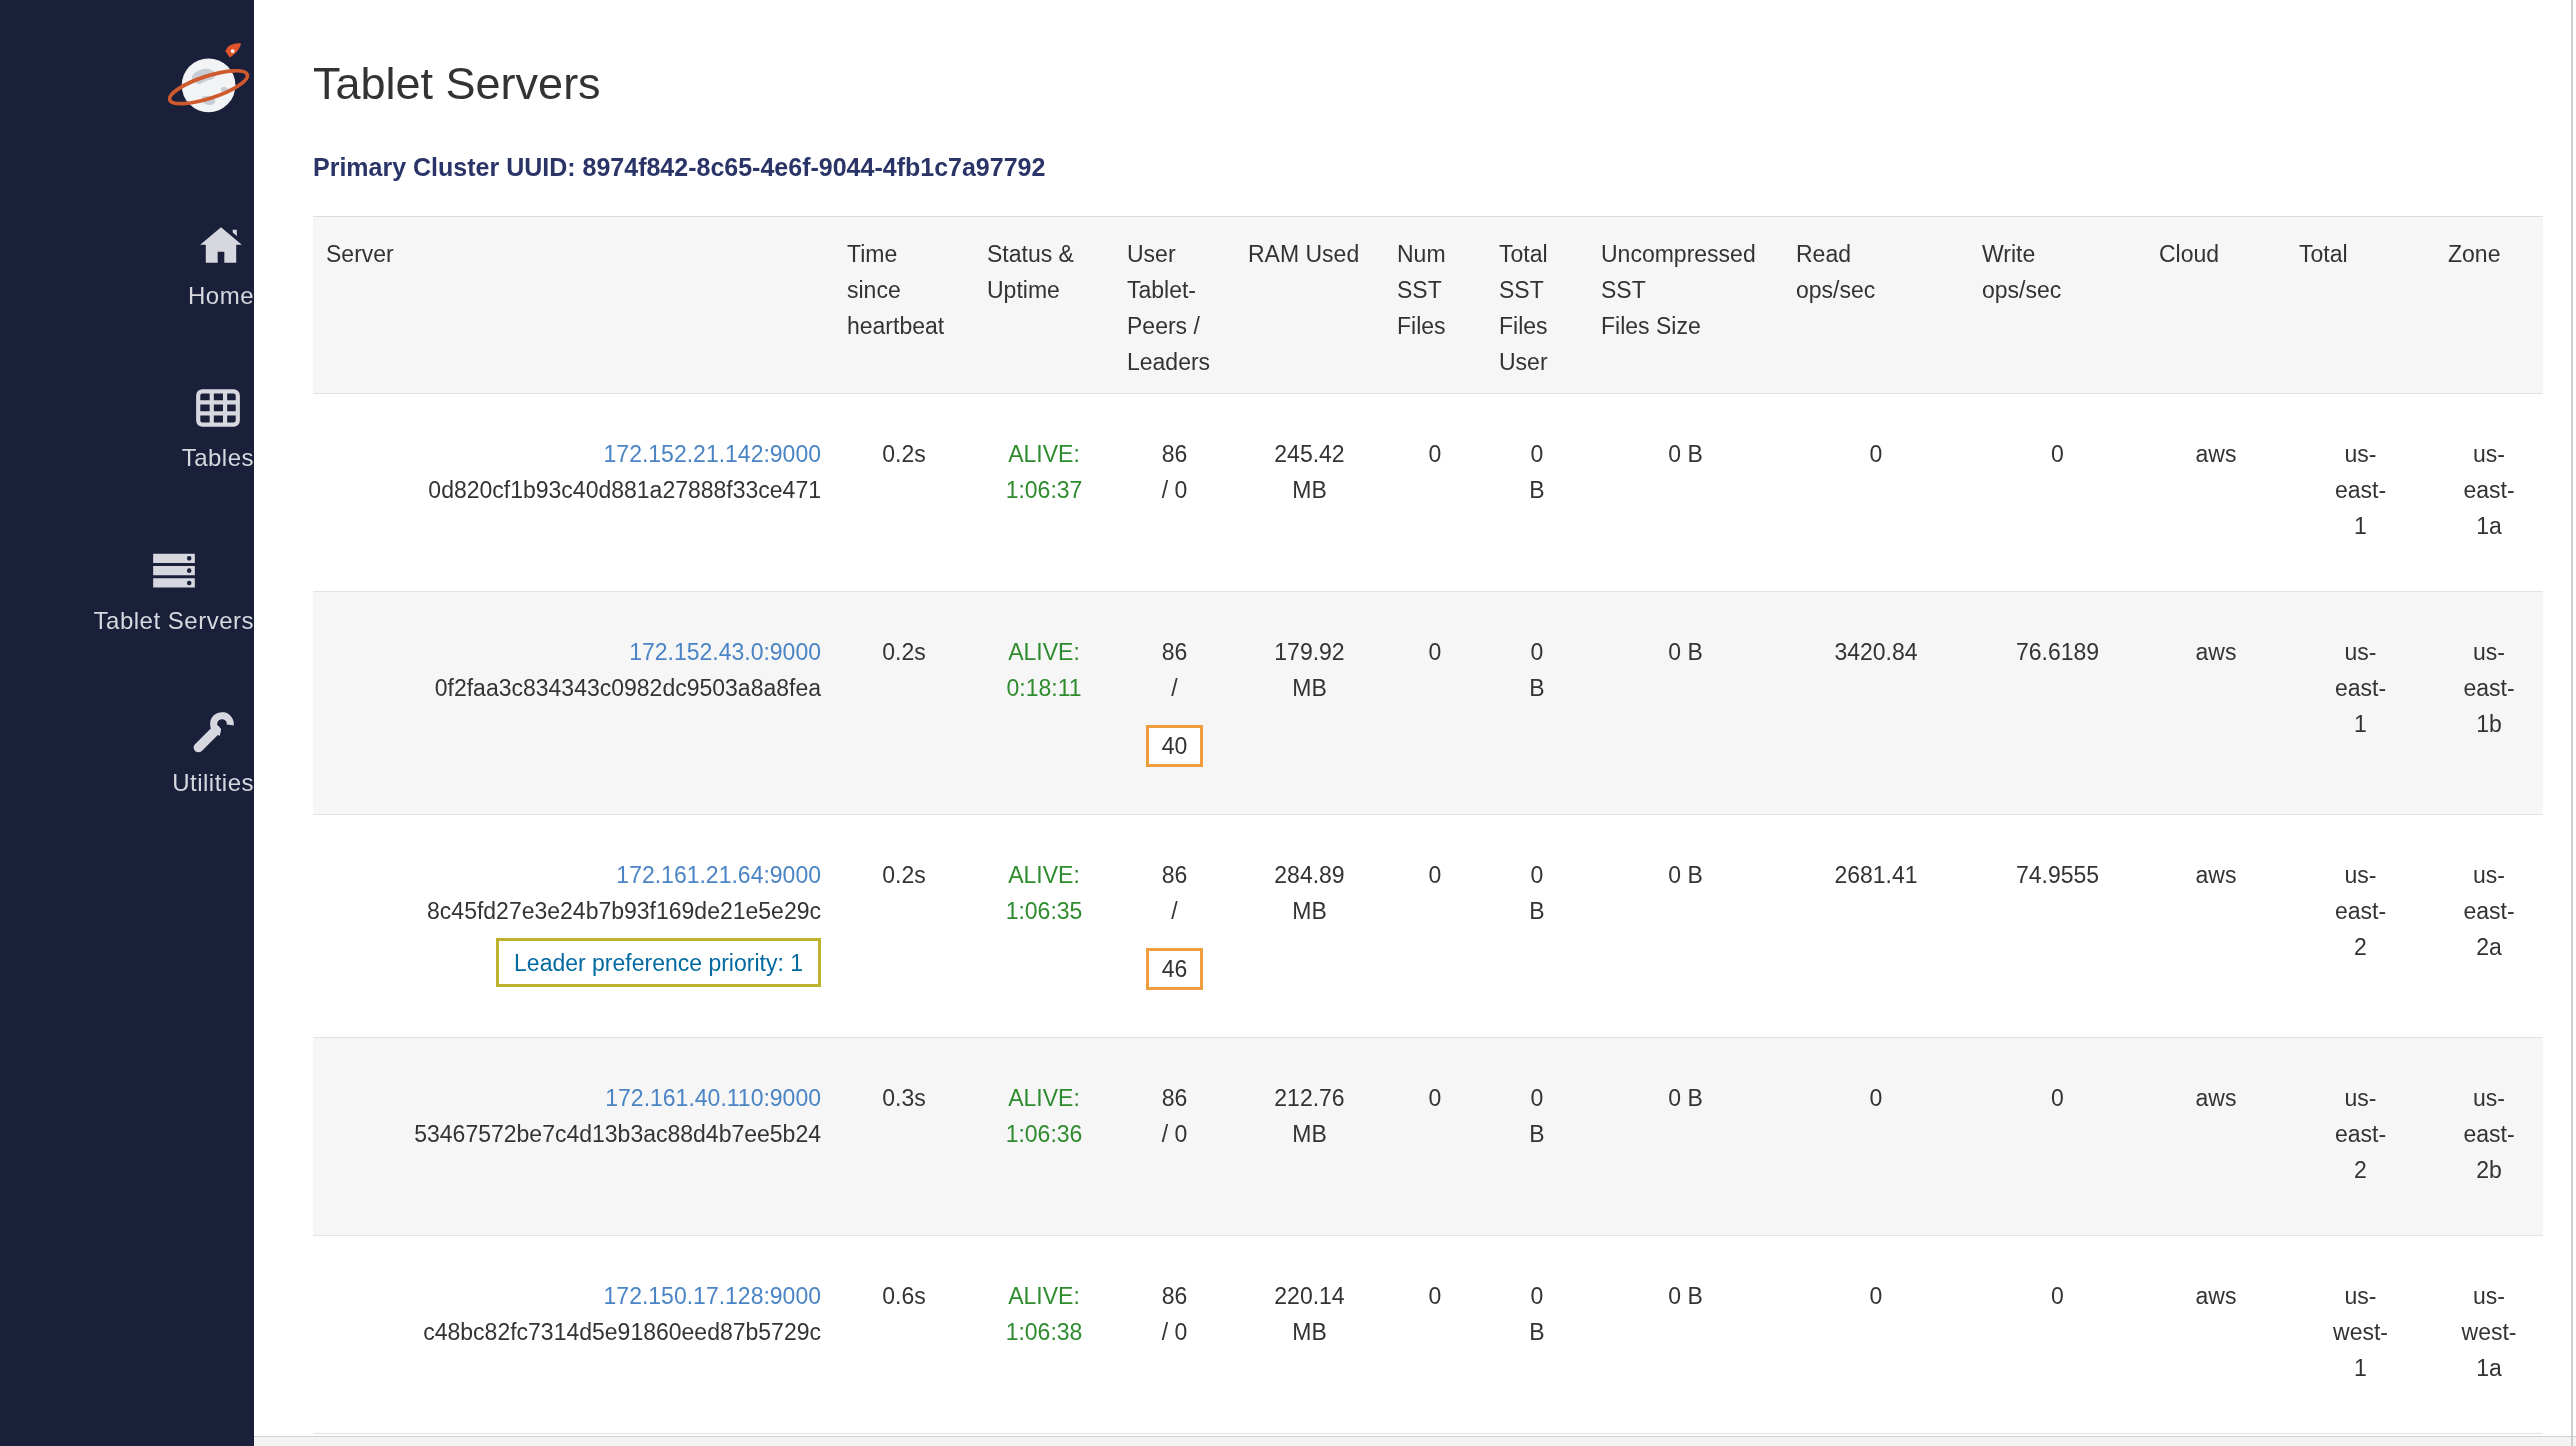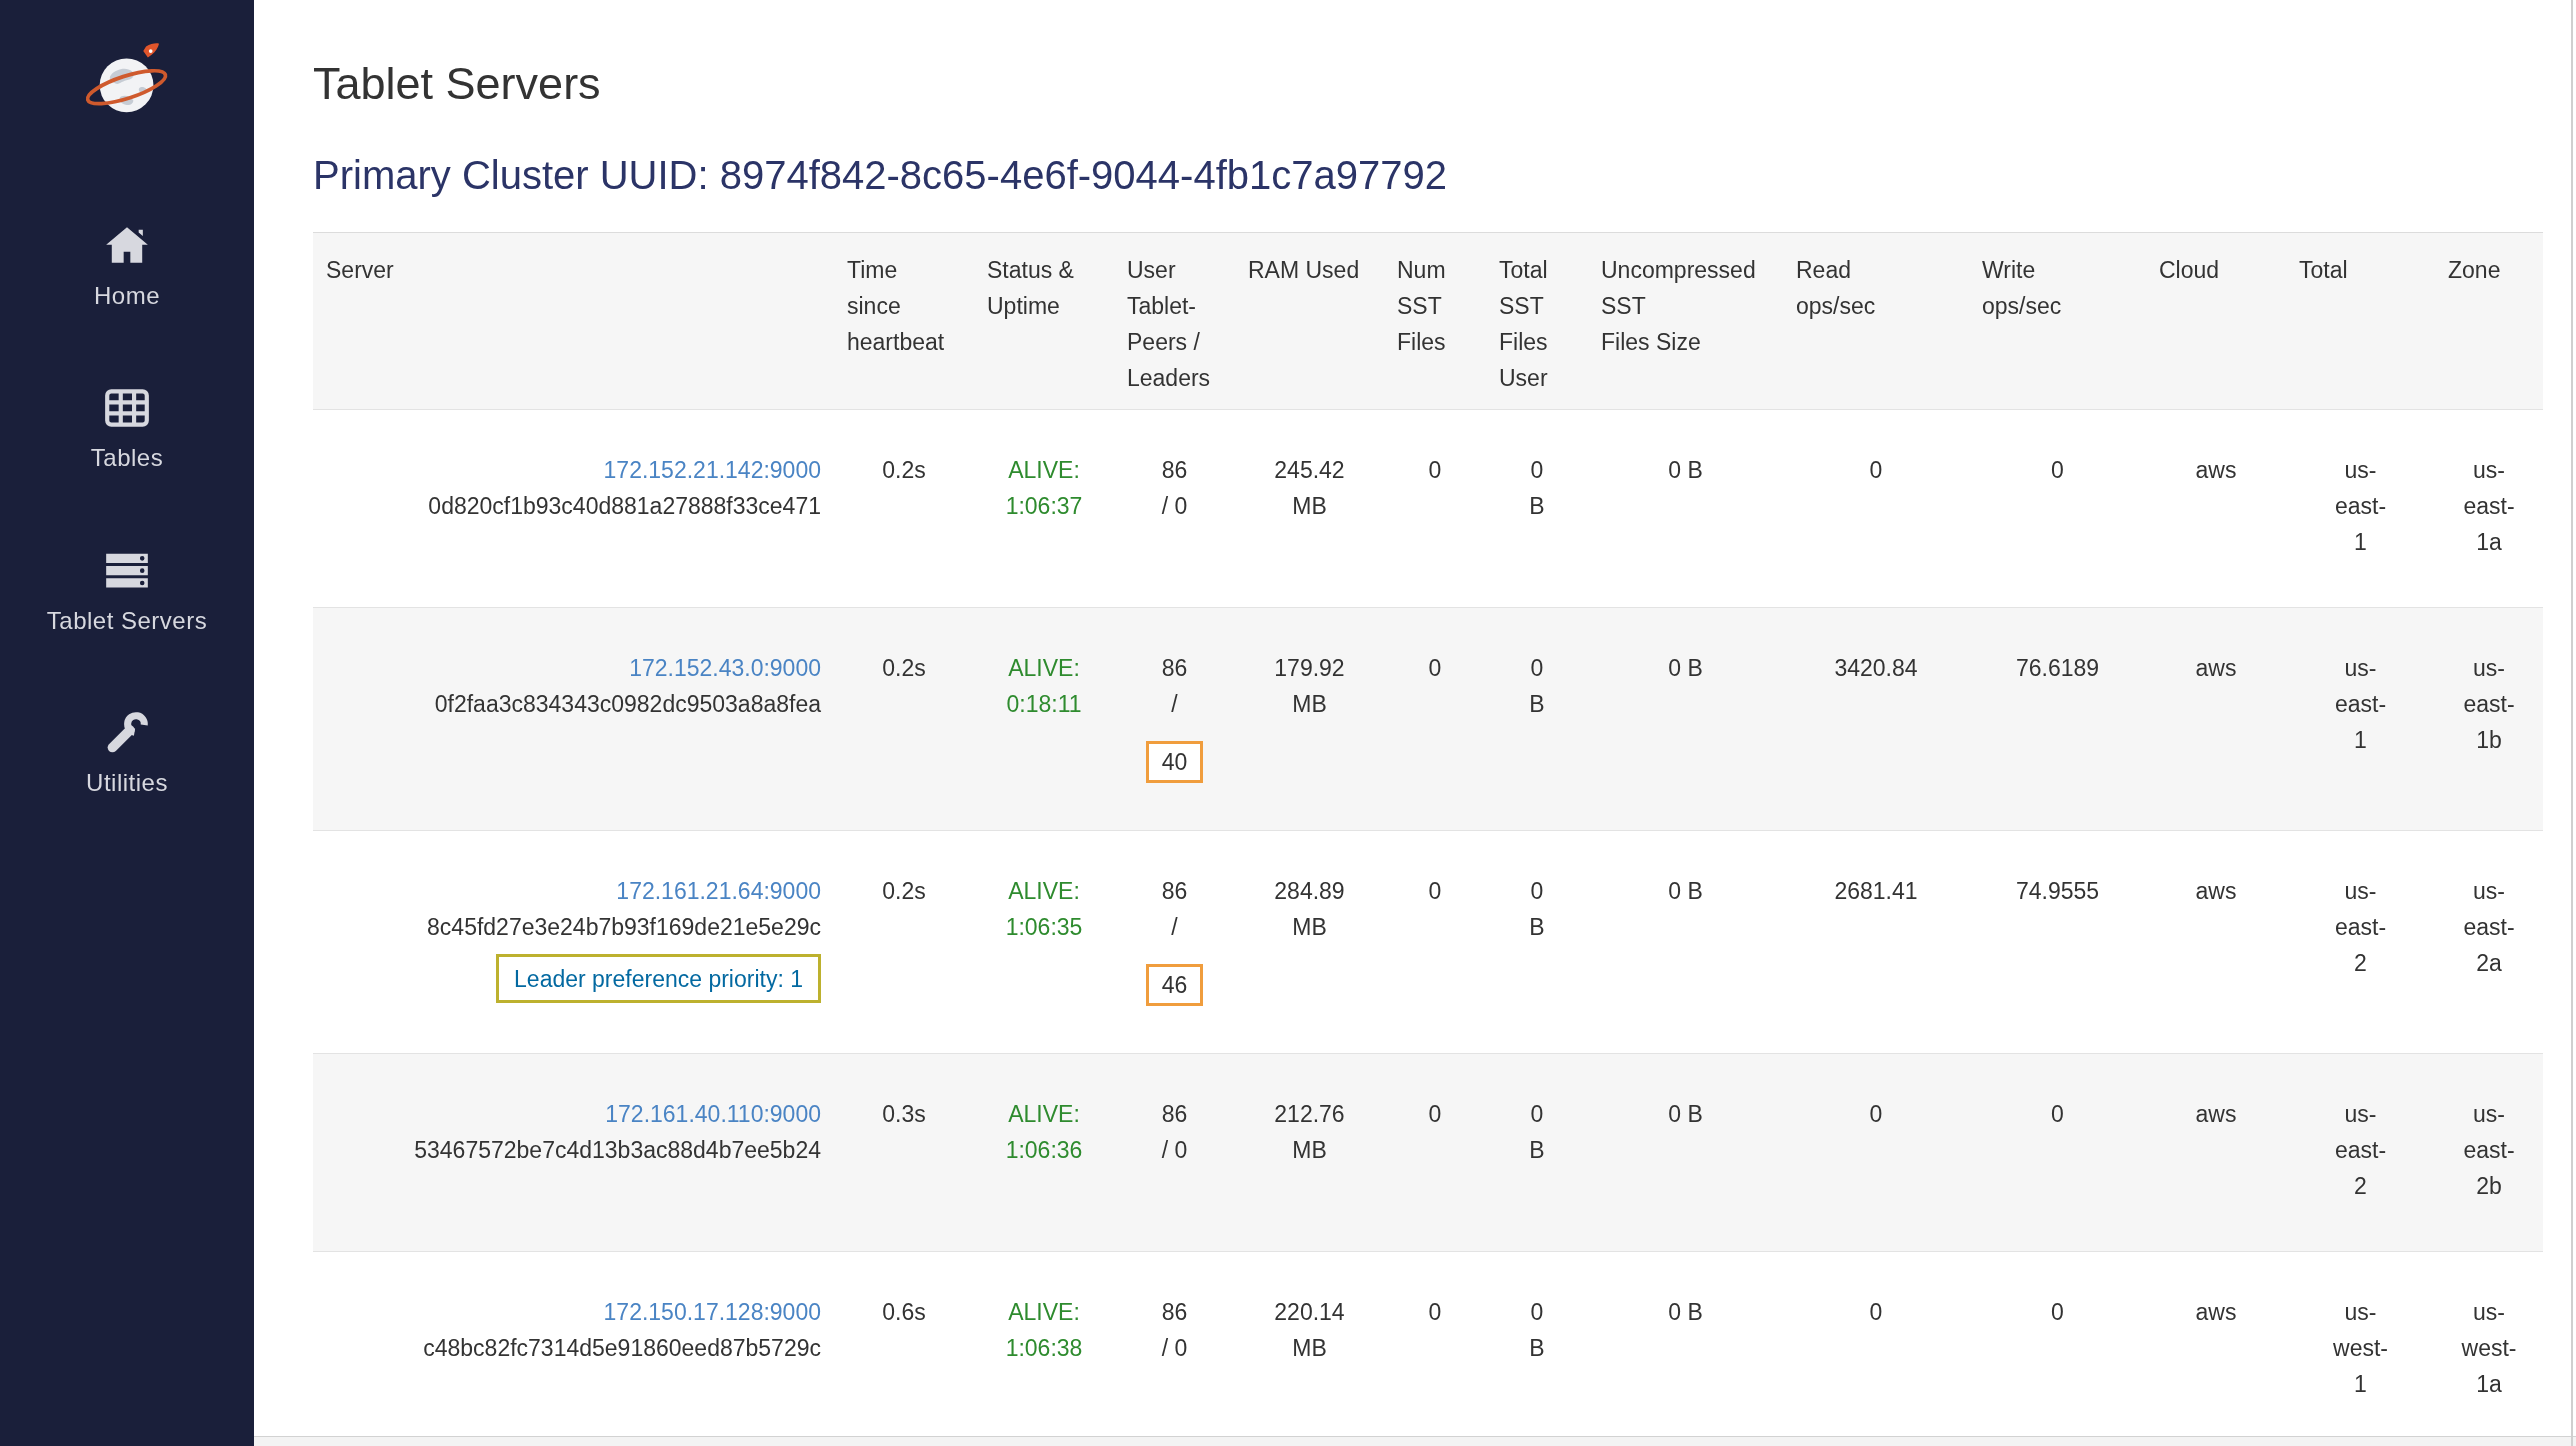--- a/index.html
+++ b/index.html
@@ -17,32 +17,32 @@
   html,body{margin:0;padding:0;}
   body{
     width:2576px;height:1446px;overflow:hidden;background:#fff;
     font-family:"Liberation Sans", sans-serif;color:#333;
   }
   .app{display:flex;width:100%;height:100%;position:relative;}
 
   
   .sidebar{
     width:254px;flex-shrink:0;background:var(--sidebar-bg);
-    display:flex;flex-direction:column;align-items:center;
+    display:flex;flex-direction:column;align-items:flex-end;
     padding-top:39px;height:100%;
   }
   .logo{width:89px;height:89px;margin-bottom:93px;cursor:pointer;}
   .nav-item{display:flex;flex-direction:column;align-items:center;margin-bottom:73px;cursor:pointer;}
   .nav-item svg{width:50px;height:50px;margin-bottom:11.2px;}
   .nav-label{font-size:24px;color:#d7d8df;letter-spacing:0.5px;white-space:nowrap;}
 
   
   .content{flex:1;padding:32px 32px 0 59px;position:relative;overflow:hidden;background:#fff;}
   h1.page-title{font-size:45px;font-weight:500;color:#333;margin:26px 0 0 0;}
-  h2.uuid{font-size:40px;font-weight:400;color:var(--navy);margin:43px 0 34px 0;}
+  h2.uuid{font-size:25px;font-weight:700;color:var(--navy);margin:43px 0 34px 0;}
 
   table.tservers{
     border-collapse:collapse;table-layout:fixed;width:2230px;
     font-size:23px;line-height:36px;color:#333;
   }
   col.c0{width:521px}col.c1{width:140px}col.c2{width:140px}col.c3{width:121px}
   col.c4{width:149px}col.c5{width:102px}col.c6{width:102px}col.c7{width:195px}
   col.c8{width:186px}col.c9{width:177px}col.c10{width:140px}col.c11{width:149px}col.c12{width:108px}
 
   thead th{

